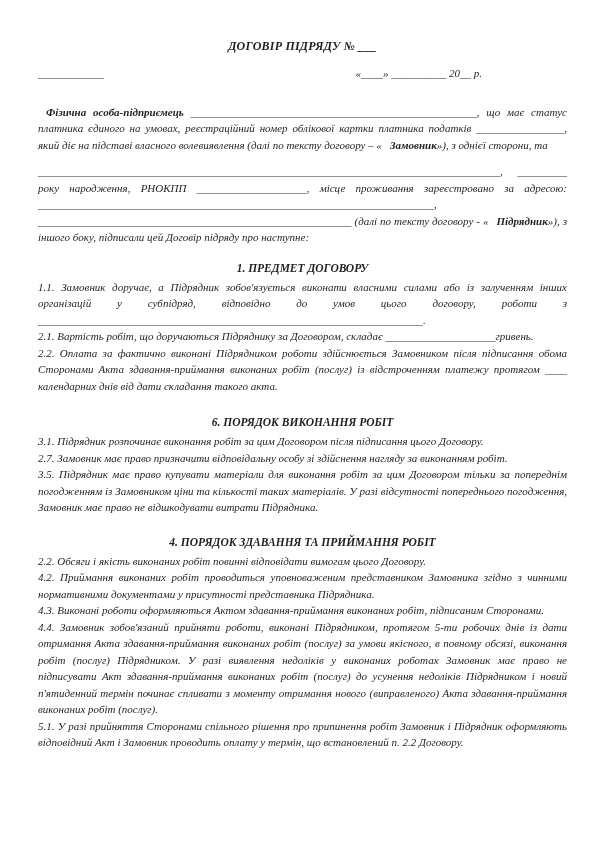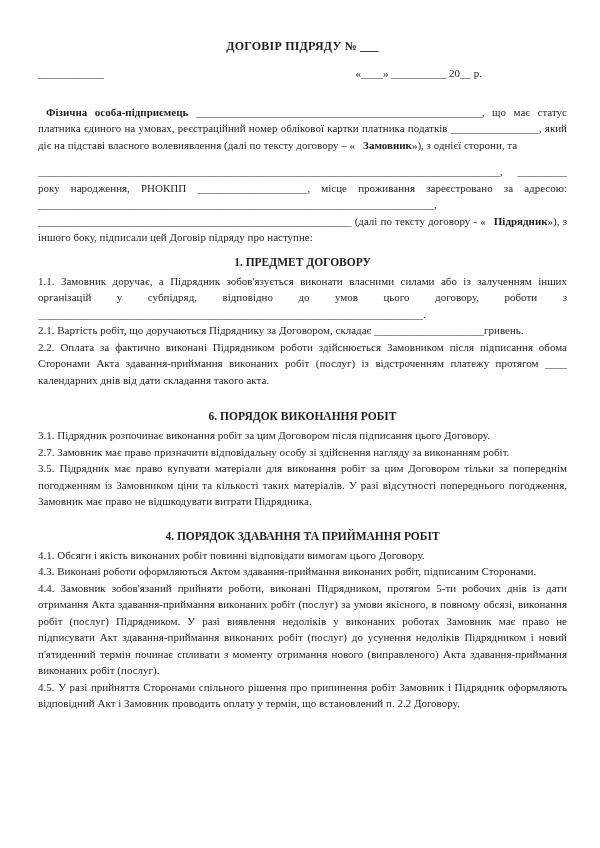--- a/index.html
+++ b/index.html
@@ -1,15 +1,15 @@
 <!DOCTYPE html>
 <html lang="uk"><head>
 <meta charset="utf-8">
 <style>
-  * { margin: 0; padding: 0; box-sizing: border-box; }
+  * { margin: 0; padding: 0; box-sizing: border-box; font-style: italic; }
   html, body { background: #ffffff; }
   .page {
     position: relative;
     width: 600px;
     height: 848px;
     margin: 0 auto;
     background: #ffffff;
     color: #1f1f1f;
     font-family: "Liberation Serif", serif;
     font-size: 11px;
@@ -34,21 +34,21 @@
   .para { text-align: justify; }
   .preamble-first { margin-top: 22px; }
   .preamble-second { margin-top: 10px; }
   .sec-heading {
     font-size: 11.5px;
     font-weight: bold;
     text-align: center;
     line-height: 17px;
     margin-bottom: 2px;
   }
-  .sec-heading.s1 { margin-top: 8px; }
+  .sec-heading.s1 { margin-top: 14px; }
   .sec-heading.s2 { margin-top: 20px; }
   .sec-heading.s3 { margin-top: 20px; }
   .sec-heading.s4 { margin-top: 18px; }
   .bold { font-weight: bold; margin-left: 8px; }
   .blank { letter-spacing: 0; white-space: nowrap; color: #2a2a2a; }
 </style>
 </head>
 <body>
 
 <div class="page">
@@ -69,18 +69,19 @@
 
   <p class="para"><span>2.1. Вартість робіт, що доручаються Підряднику за Договором, складає </span><span class="blank">____________________</span><span>гривень.</span></p>
   <p class="para"><span>2.2. Оплата за фактично виконані Підрядником роботи здійснюється Замовником після підписання обома Сторонами Акта здавання-приймання виконаних робіт (послуг) із відстроченням платежу протягом </span><span class="blank">____</span><span> календарних днів від дати складання такого акта.</span></p>
 
   <div class="sec-heading s3">6. ПОРЯДОК ВИКОНАННЯ РОБІТ</div>
   <p class="para">3.1. Підрядник розпочинає виконання робіт за цим Договором після підписання цього Договору.</p>
   <p class="para">2.7. Замовник має право призначити відповідальну особу зі здійснення нагляду за виконанням робіт.</p>
   <p class="para">3.5. Підрядник має право купувати матеріали для виконання робіт за цим Договором тільки за попереднім погодженням із Замовником ціни та кількості таких матеріалів. У разі відсутності попереднього погодження, Замовник має право не відшкодувати витрати Підрядника.</p>
 
   <div class="sec-heading s4">4. ПОРЯДОК ЗДАВАННЯ ТА ПРИЙМАННЯ РОБІТ</div>
-  <p class="para">4.1. Обсяги і якість виконаних робіт повинні відповідати вимогам цього Договору.</p>
+  <p class="para">2.2. Обсяги і якість виконаних робіт повинні відповідати вимогам цього Договору.</p>
+  <p class="para">4.2. Приймання виконаних робіт проводиться уповноваженим представником Замовника згідно з чинними нормативними документами у присутності представника Підрядника.</p>
   <p class="para">4.3. Виконані роботи оформляються Актом здавання-приймання виконаних робіт, підписаним Сторонами.</p>
   <p class="para">4.4. Замовник зобов'язаний прийняти роботи, виконані Підрядником, протягом 5-ти робочих днів із дати отримання Акта здавання-приймання виконаних робіт (послуг) за умови якісного, в повному обсязі, виконання робіт (послуг) Підрядником. У разі виявлення недоліків у виконаних роботах Замовник має право не підписувати Акт здавання-приймання виконаних робіт (послуг) до усунення недоліків Підрядником і новий п'ятиденний термін починає спливати з моменту отримання нового (виправленого) Акта здавання-приймання виконаних робіт (послуг).</p>
-  <p class="para">4.5. У разі прийняття Сторонами спільного рішення про припинення робіт Замовник і Підрядник оформляють відповідний Акт і Замовник проводить оплату у термін, що встановлений п. 2.2 Договору.</p>
+  <p class="para">5.1. У разі прийняття Сторонами спільного рішення про припинення робіт Замовник і Підрядник оформляють відповідний Акт і Замовник проводить оплату у термін, що встановлений п. 2.2 Договору.</p>
 
 </div>
 
 </body></html>

